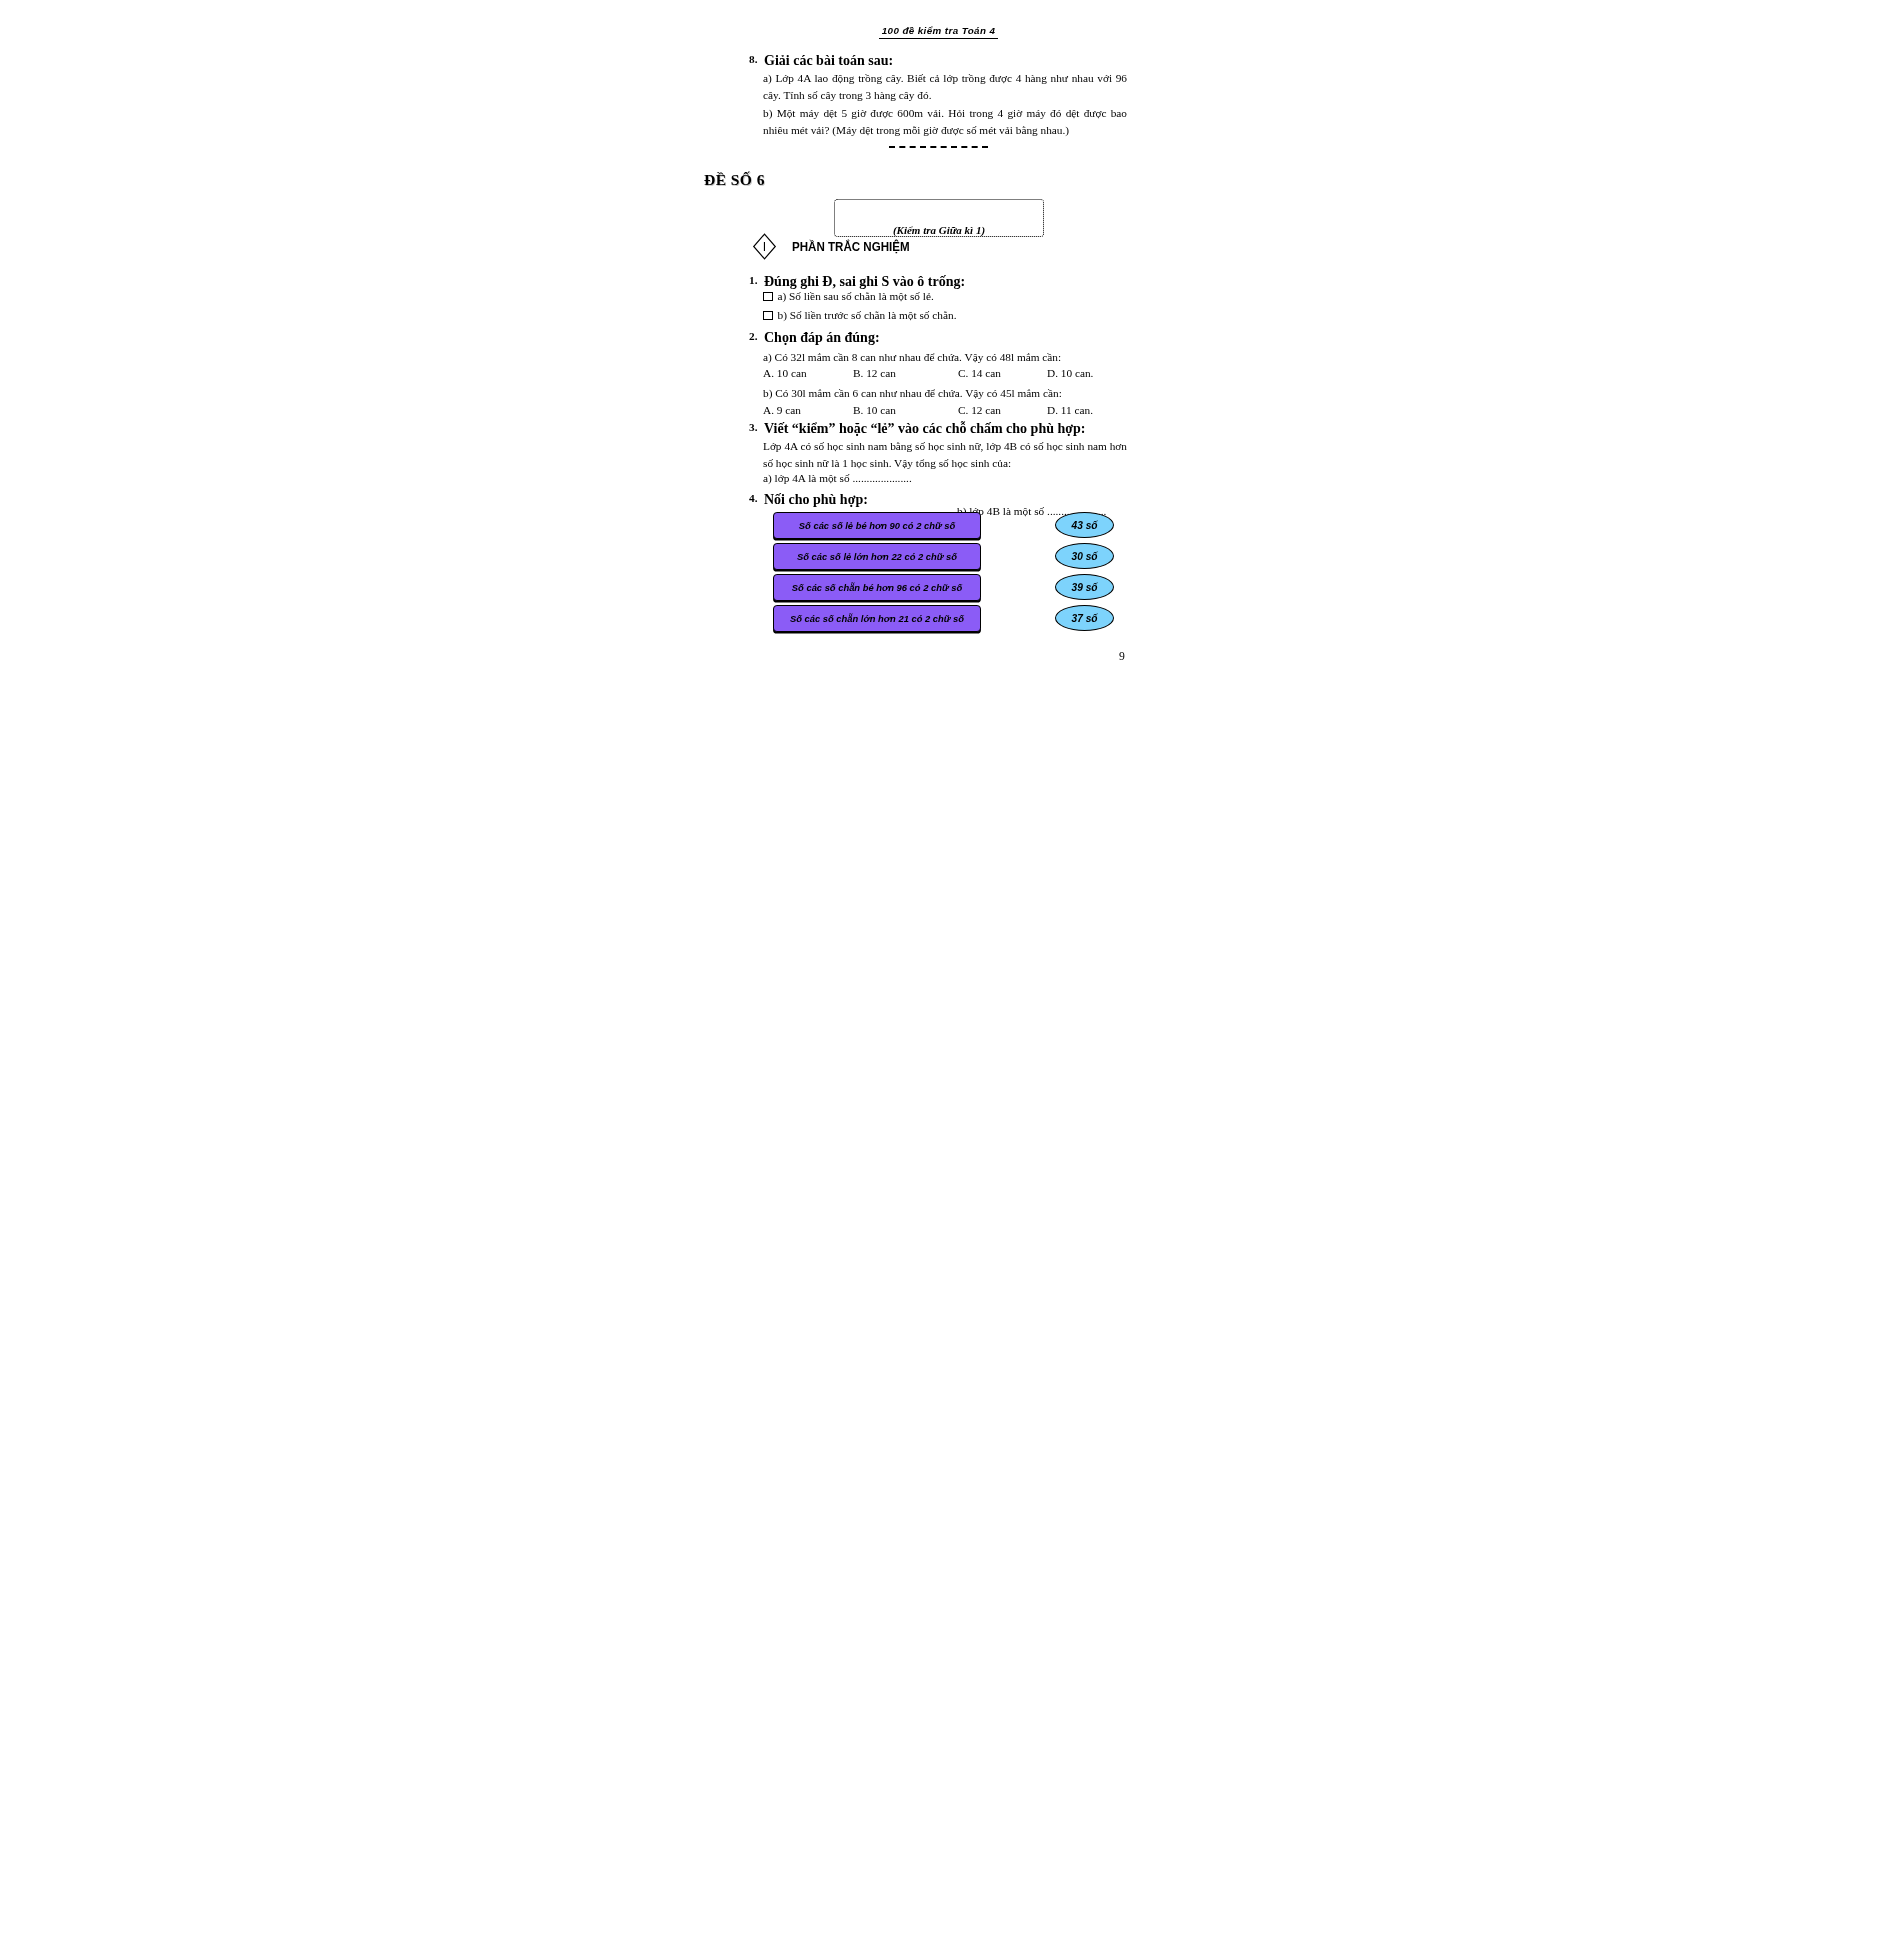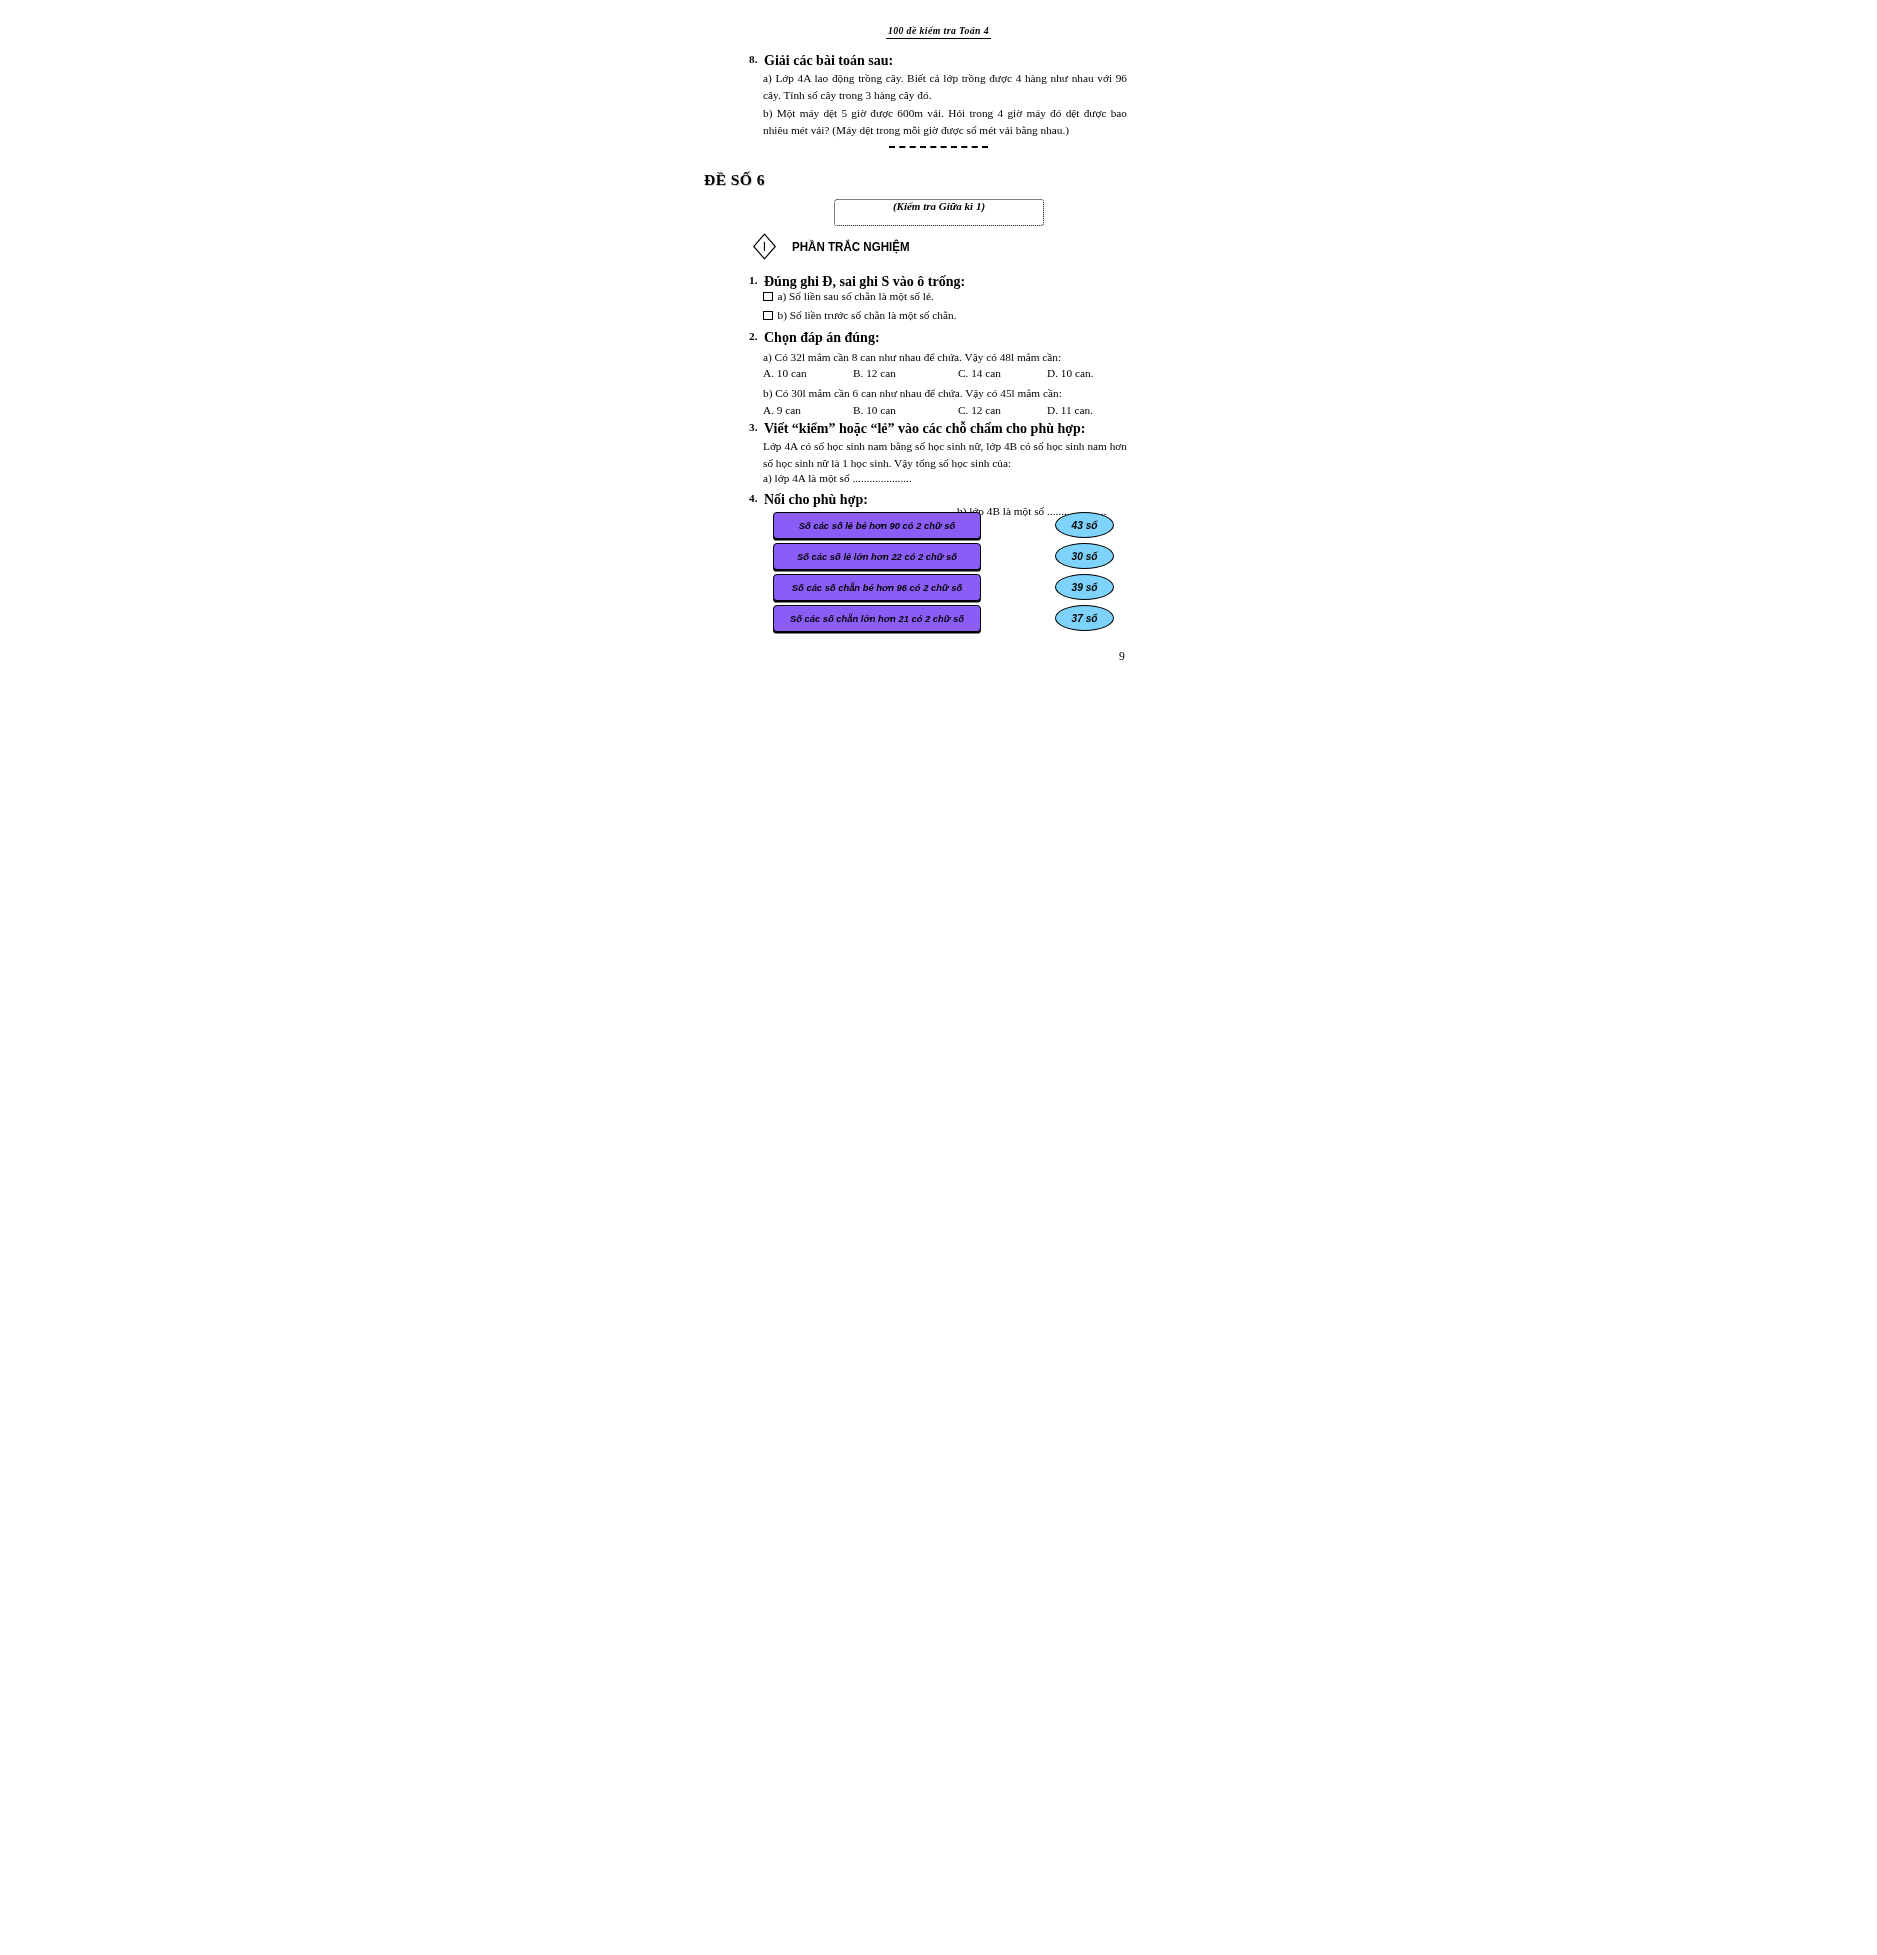--- a/index.html
+++ b/index.html
@@ -6,21 +6,21 @@
   html,body { background:#fff; }
   body { font-family:"Liberation Serif","DejaVu Serif",serif; color:#000; }
   .page {
     position:relative; width:469px; height:704px; margin:0 auto;
     background:#fff; overflow:hidden;
   }
   
   .header { position:absolute; top:25px; left:0; width:469px; text-align:center; }
   .header .title {
     display:inline-block;
-    font-family:Liberation Serif, serif;
+    font-family:Liberation Sans, sans-serif;
     font-style:italic; font-weight:bold; font-size:9.8px; letter-spacing:0.4px;
     border-bottom:1.6px solid #000; padding:0 2.3px 2px 2.3px;
   }
   
   .qrow { position:absolute; left:45px; width:378px; display:flex; }
   .qnum { flex:0 0 15px; font-weight:bold; font-size:11.3px; }
   .qtitle { font-weight:bold; font-size:14px; }
   .para {
     position:absolute; left:59px; width:364px;
     font-size:11.3px; line-height:17px; text-align:justify;
@@ -30,23 +30,23 @@
     position:absolute; top:146px; left:185px; width:99px; height:0;
     border-top:2px dashed #000;
   }
   
   .exam-title {
     position:absolute; top:171px; left:0; width:469px; 
     font-weight:bold; font-size:15.6px; letter-spacing:0.4px;
     text-shadow:0.8px 0.8px 0 #c9c9c9;
   }
   .subtitle-box {
-    position:absolute; top:199px; left:130px; width:210px; height:27px;
+    position:absolute; top:199px; left:130px; width:210px; height:38px;
     border:0.8px dotted #000; border-radius:3.5px;
-    display:flex; align-items:flex-start; justify-content:center;
+    display:flex; align-items:flex-end; justify-content:center;
   }
   .subtitle-box .subtitle {
     font-weight:bold; font-style:italic; font-size:11px;
   }
   
   .section-row { position:absolute; top:233px; left:48px; display:flex; align-items:center; }
   .diamond { width:25px; height:27px; }
   .section-title {
     font-family:"Liberation Sans","DejaVu Sans",sans-serif;
     font-weight:bold; font-size:13.3px; margin-left:15px;

